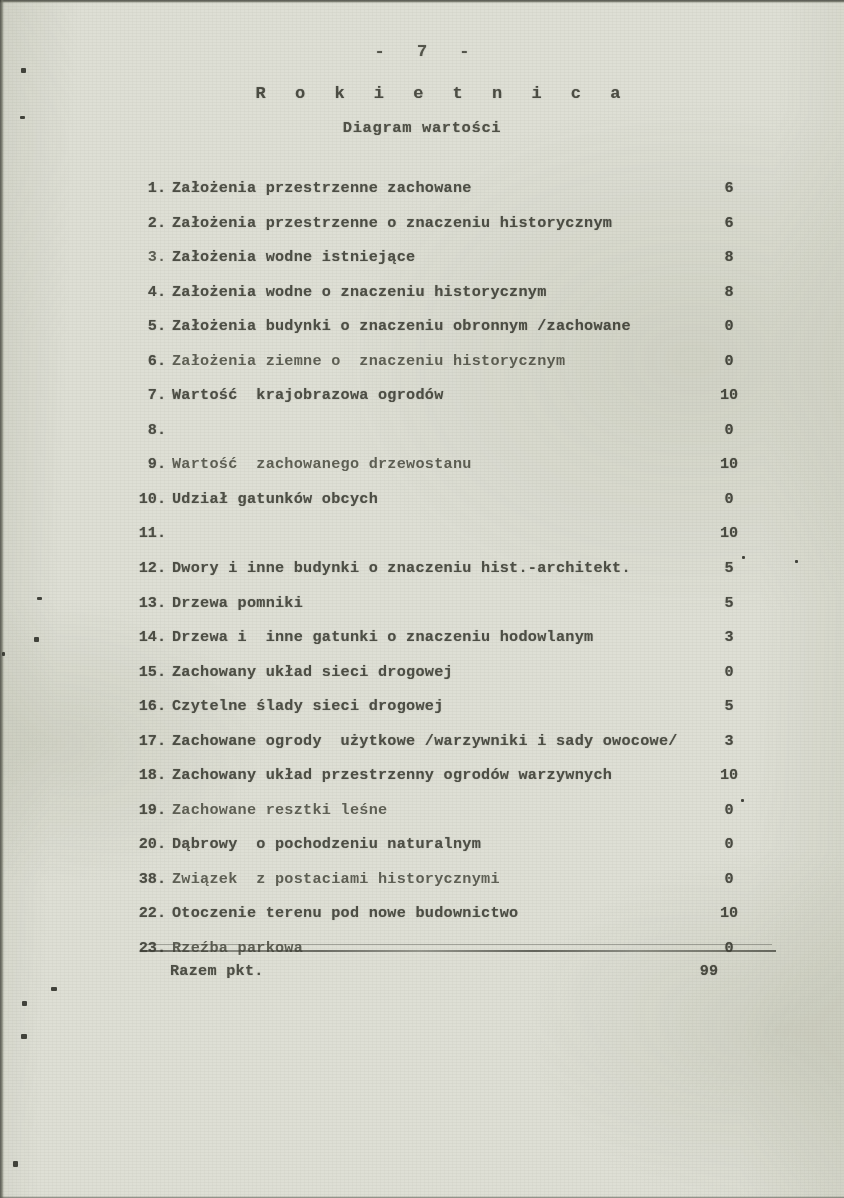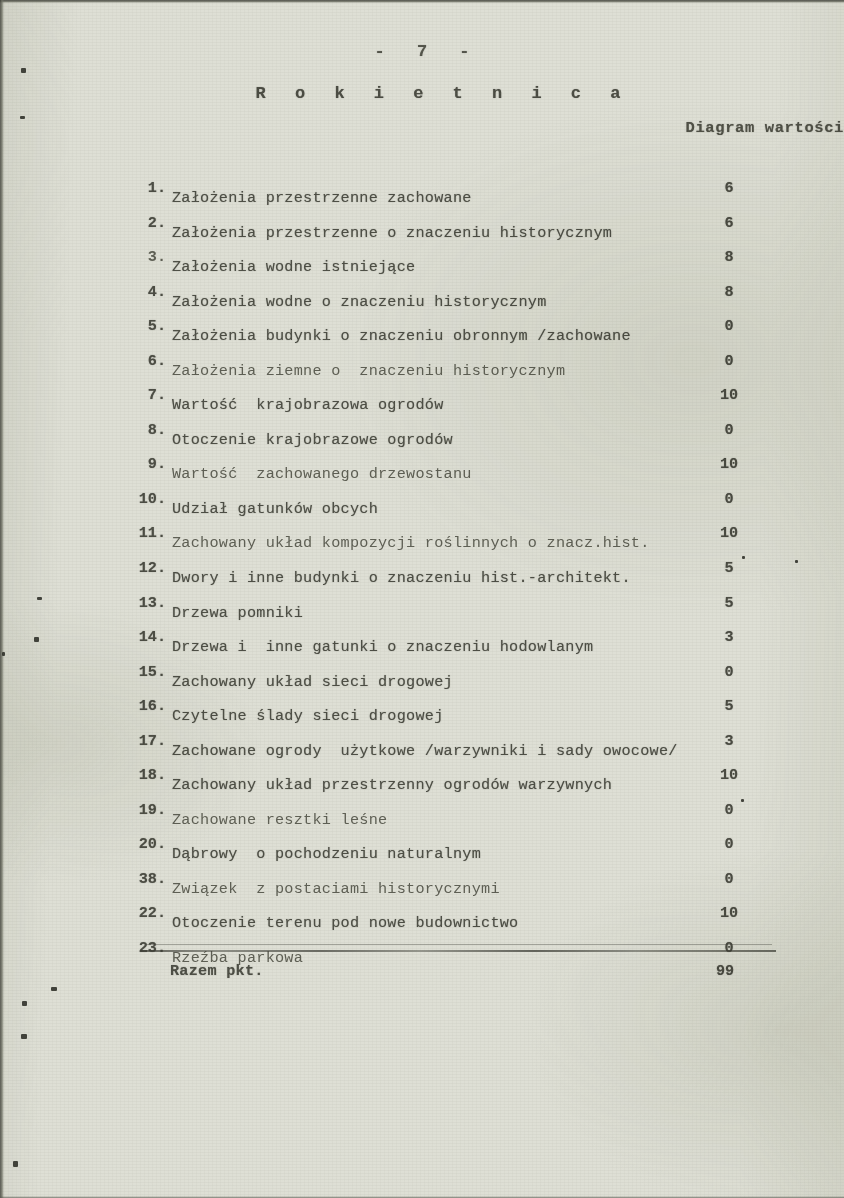--- a/index.html
+++ b/index.html
@@ -99,21 +99,21 @@
   #title {
     top: 84px; left: 16px; width: 844px;
     text-align: center;
     font-size: 17px;
     letter-spacing: 9.5px;
     text-indent: 9.5px;
     color: #4a4b42;
   }
   #subtitle {
     top: 119px; left: 0; width: 844px;
-    text-align: right;
+    text-align: center;
     font-size: 15.5px;
     letter-spacing: .6px;
     color: #4e4f45;
   }
 
   
   #list {
     position: absolute;
     top: 178px;
     left: 0;
@@ -132,25 +132,24 @@
     text-align: right;
     white-space: pre;
     font-weight: 700;
     color: #4b4c43;
     text-shadow: 0 0 1.1px rgba(75,76,67,.5);
   }
   .row .txt {
     position: absolute;
     left: 172px;
     white-space: pre;
-    font-weight: 400;
+    font-weight: 700;
     letter-spacing: .25px;
     color: #4c4d44;
     text-shadow: 0 0 1.1px rgba(76,77,68,.5);
-    margin-top: 10px;
   }
   .row .val {
     position: absolute;
     left: 700px;
     width: 58px;
     text-align: center;
     white-space: pre;
     font-weight: 700;
     color: #494a41;
     text-shadow: 0 0 1.1px rgba(73,74,65,.5);
@@ -204,23 +203,23 @@
     position: absolute;
     left: 170px;
     white-space: pre;
     font-weight: 700;
     letter-spacing: .25px;
     color: #4c4d44;
     text-shadow: 0 0 1.1px rgba(76,77,68,.5);
   }
   #total .tval {
     position: absolute;
-    left: 716px;
+    left: 660px;
     width: 58px;
-    text-align: left;
+    text-align: right;
     white-space: pre;
     font-weight: 700;
     color: #494a41;
     text-shadow: 0 0 1.1px rgba(73,74,65,.5);
   }
 </style>
 </head>
 <body>
 
 <div id="page">
@@ -262,36 +261,34 @@
           <span class="txt">Założenia ziemne o  znaczeniu historycznym</span>
           <span class="val">0</span>
         </div>
         <div class="row">
           <span class="num">7.</span>
           <span class="txt">Wartość  krajobrazowa ogrodów</span>
           <span class="val">10</span>
         </div>
         <div class="row">
           <span class="num">8.</span>
-          <span class="txt">Otoczenie krajobrazowe ogrodów</span>
           <span class="val">0</span>
         </div>
         <div class="row">
           <span class="num">9.</span>
           <span class="txt">Wartość  zachowanego drzewostanu</span>
           <span class="val">10</span>
         </div>
         <div class="row">
           <span class="num">10.</span>
           <span class="txt">Udział gatunków obcych</span>
           <span class="val">0</span>
         </div>
         <div class="row">
           <span class="num">11.</span>
-          <span class="txt">Zachowany układ kompozycji roślinnych o znacz.hist.</span>
           <span class="val">10</span>
         </div>
         <div class="row">
           <span class="num">12.</span>
           <span class="txt">Dwory i inne budynki o znaczeniu hist.-architekt.</span>
           <span class="val">5</span>
         </div>
         <div class="row">
           <span class="num">13.</span>
           <span class="txt">Drzewa pomniki</span>

